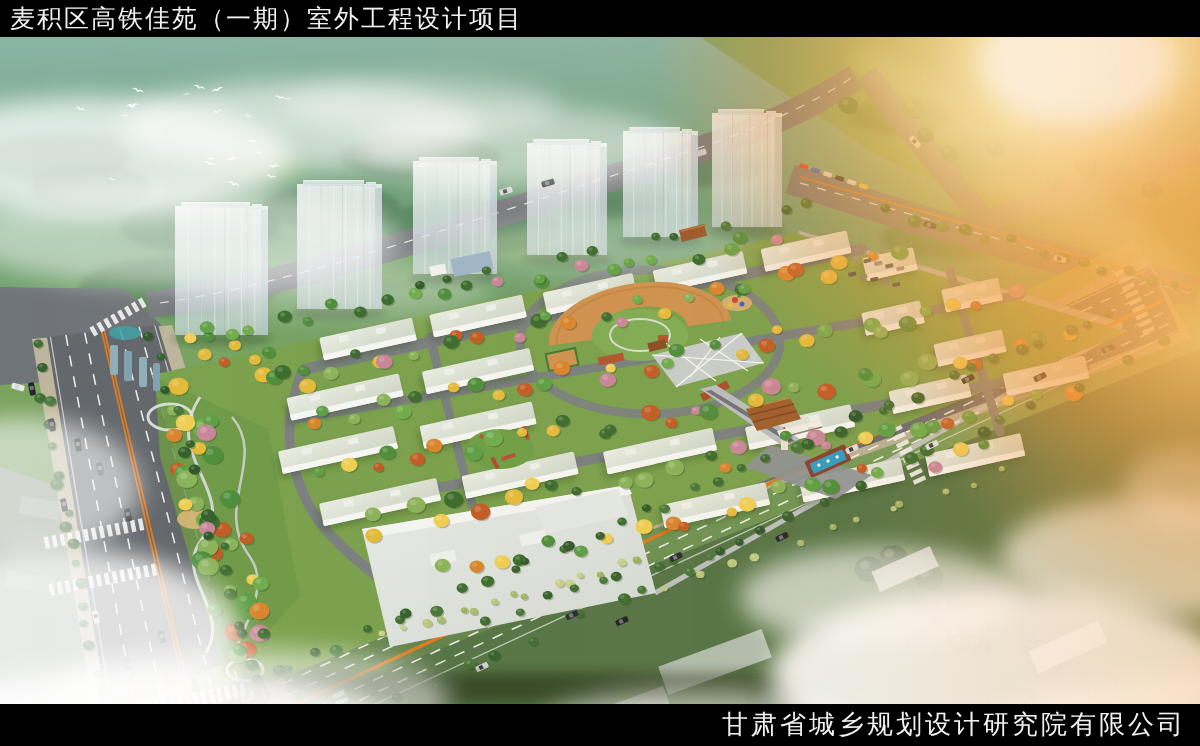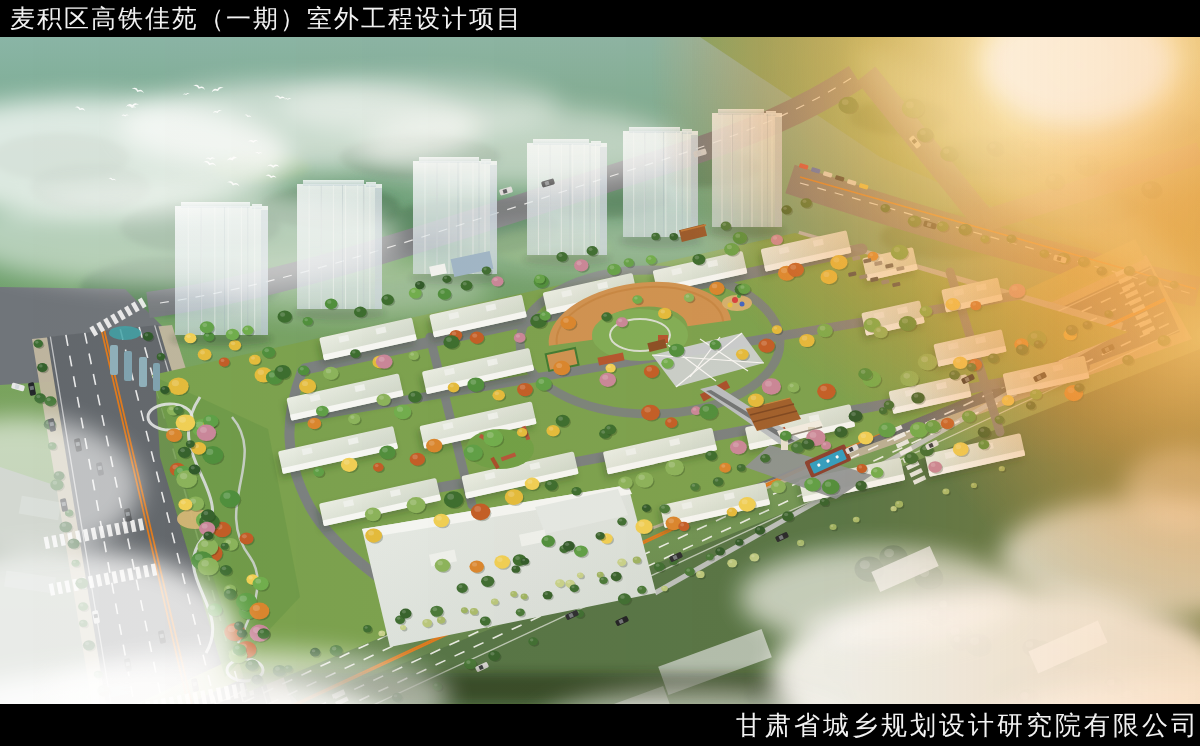--- a/index.html
+++ b/index.html
@@ -1,22 +1,22 @@
 <!DOCTYPE html>
 <html style="--bar_bg: #000000; --bar_text: #f2f2f2; --hills_teal: #86b3a5; --hills_green: #639669; --field_green: #74a058; --field_dark: #4c6c42; --fog_white: #ffffff; --asphalt: #6b7074; --asphalt_dark: #4b5055; --sidewalk_tan: #c2b8a1; --lane_white: #ffffff; --center_line_orange: #e07a1e; --site_grass: #7aa24f; --roof_pale: #dde4da; --wall_white: #f5f7f5; --tower_glass: #e9f0f4; --plaza_tan: #cf9352; --path_terracotta: #b3552f; --canopy_brown: #9a5a2c; --pool_blue: #2f9fc4; --tree_green: #4e8f3d; --autumn_yellow: #e8c23e; --autumn_orange: #d27a2c; --blossom_pink: #c9879b; --sun_glow: #ffdf9a;"><head>
 <meta charset="utf-8">
 <style>
   html,body{margin:0;padding:0;background:#000;}
   .board{position:relative;width:1200px;height:746px;background:#000;overflow:hidden;
-         font-family:Liberation Sans, sans-serif;}
+         font-family:Liberation Serif, serif;}
   .bar{position:absolute;left:0;width:1200px;background:var(--bar_bg,#000);color:var(--bar_text,#f2f2f2);
        white-space:nowrap;overflow:hidden;}
   .bar-top{top:0;height:37px;line-height:37px;font-size:25px;letter-spacing:2px;padding-left:10px;box-sizing:border-box;}
   .bar-bottom{bottom:0;height:42px;line-height:42px;font-size:26px;letter-spacing:3px;text-align:right;
-              box-sizing:border-box;margin-top:30px;}
+              padding-right:14px;box-sizing:border-box;margin-top:30px;}
   .render{position:absolute;top:37px;left:0;width:1200px;height:667px;overflow:hidden;background:#6f9a6d;}
   svg{display:block;}
 </style>
 </head>
 <body>
 
 <div class="board">
 
   <div class="bar bar-top">
     <span>麦积区高铁佳苑（一期）室外工程设计项目</span>

